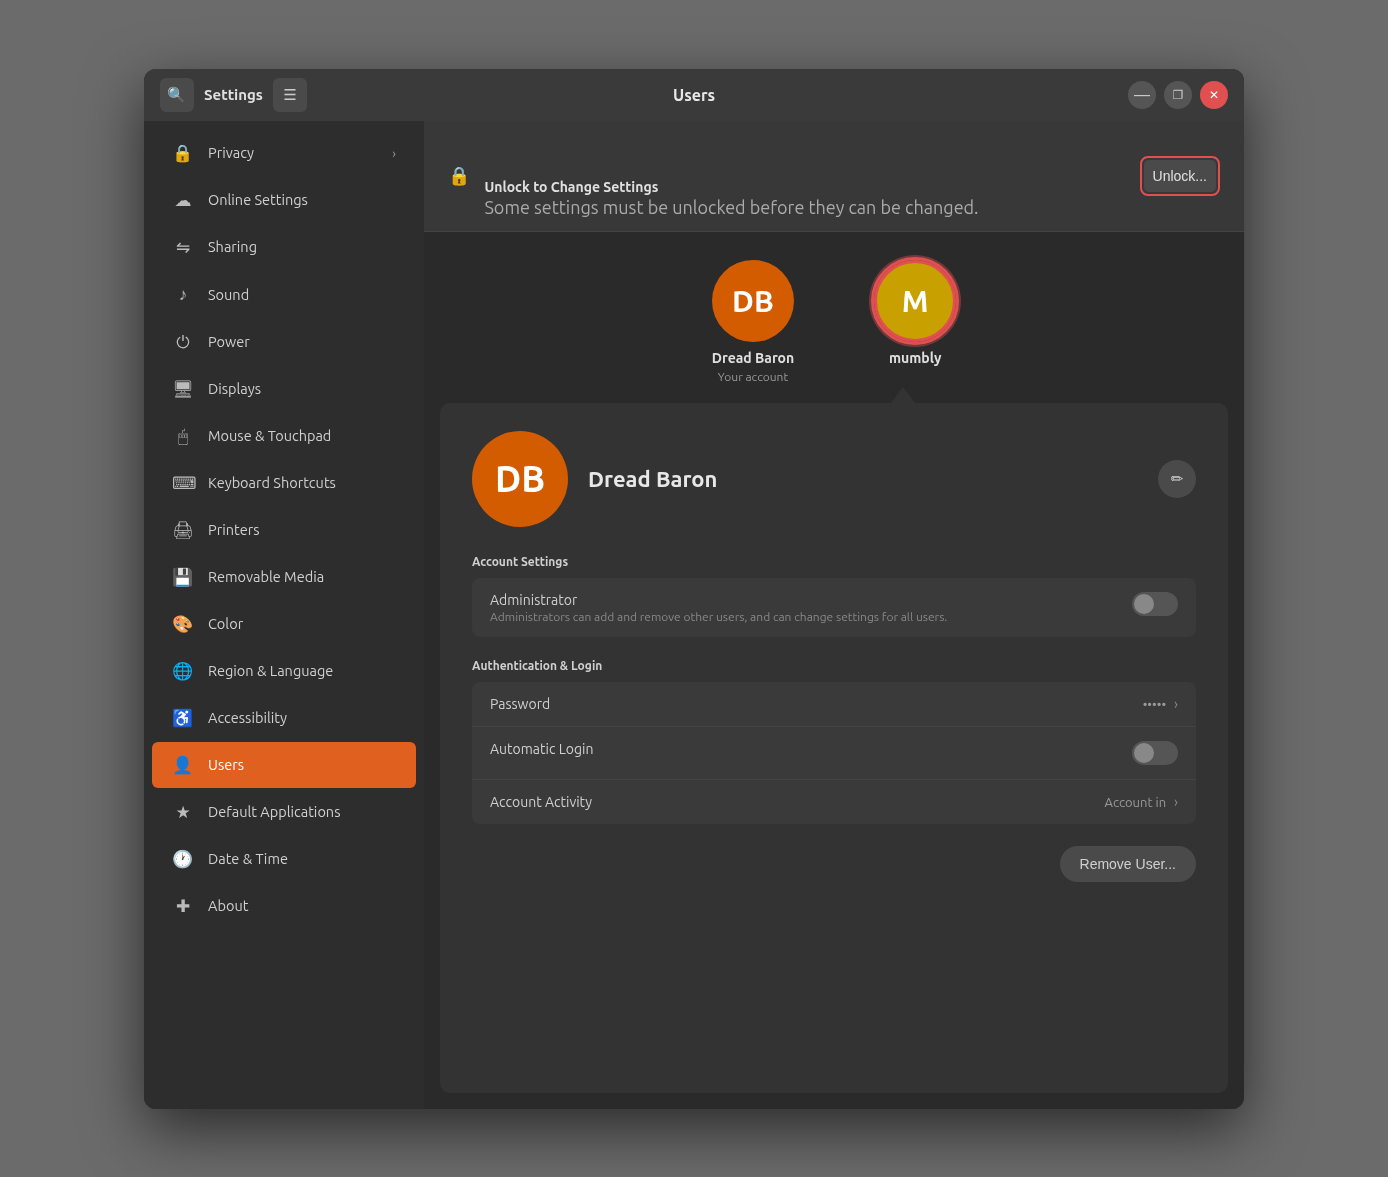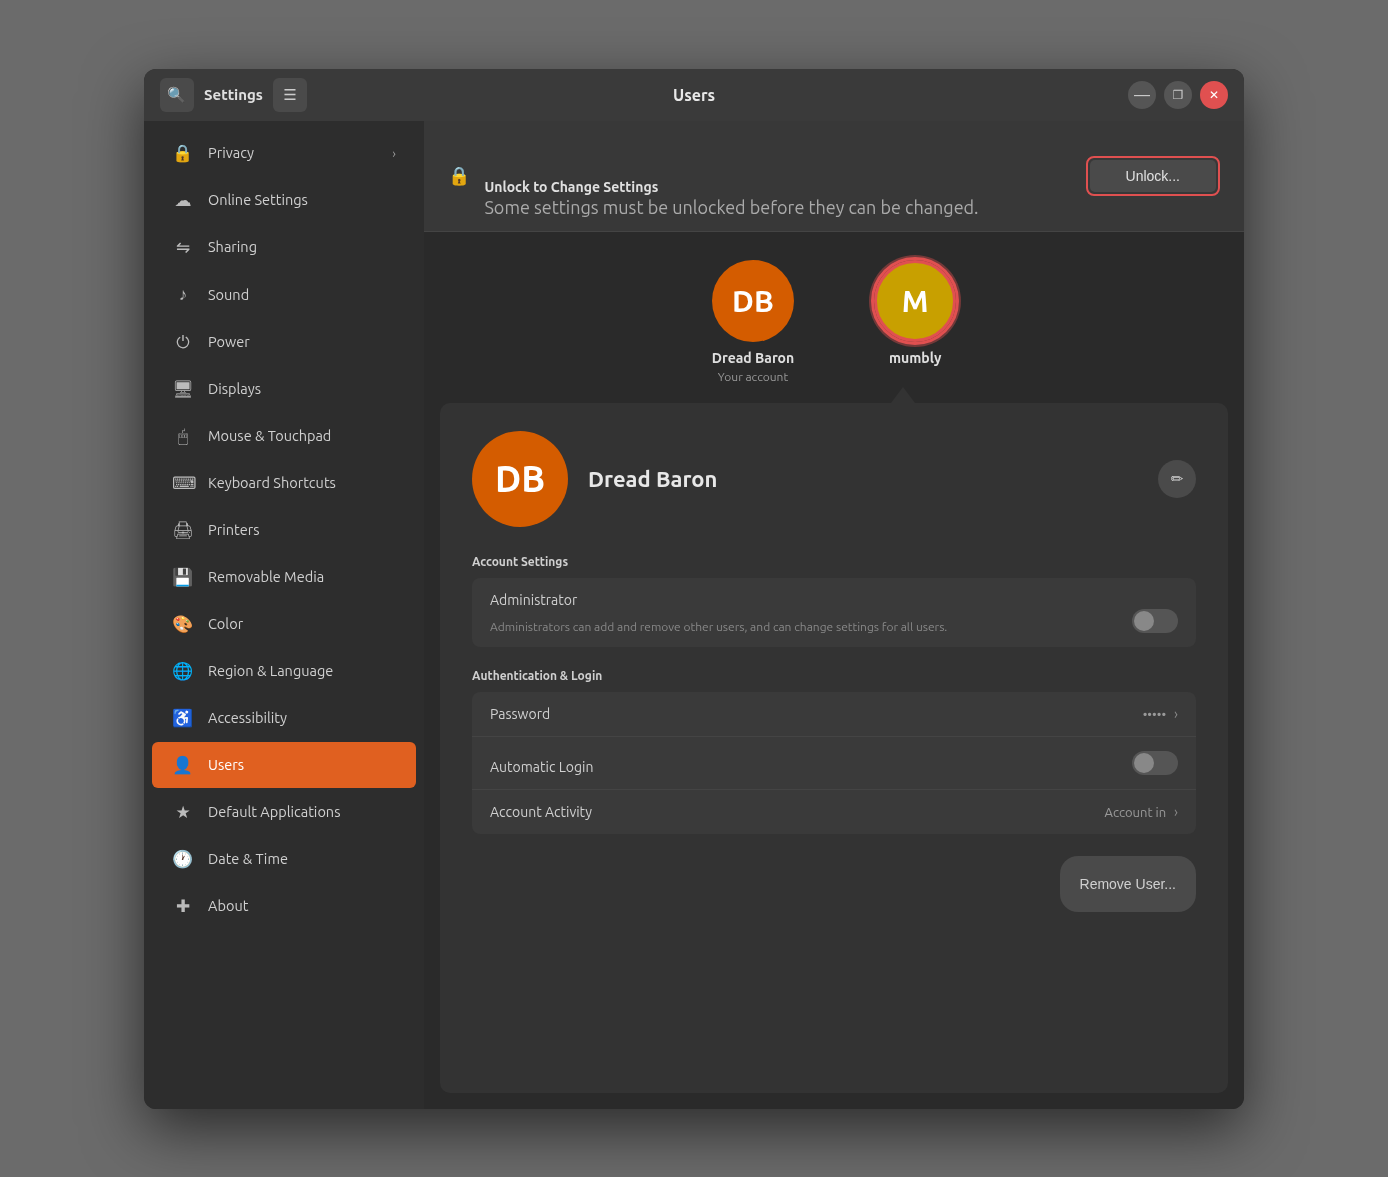--- a/index.html
+++ b/index.html
@@ -168,21 +168,21 @@
       border: 2px solid #e05050;
       border-radius: 8px;
       padding: 2px;
     }
     .unlock-btn {
       background: #4a4a4a;
       border: none;
       border-radius: 5px;
       color: #e0e0e0;
       font-size: 14px;
-      padding: 8px 36px;
+      padding: 8px 9px;
       cursor: pointer;
     }
     .users-header {
       display: flex;
       justify-content: center;
       gap: 80px;
       padding: 28px 40px 0;
       background: #2a2a2a;
     }
     .user-avatar-card {
@@ -265,33 +265,33 @@
       margin-bottom: 10px;
     }
     .settings-group {
       background: #3a3a3a;
       border-radius: 8px;
       margin-bottom: 22px;
       overflow: hidden;
     }
     .settings-row {
       display: flex;
-      align-items: flex-end;
+      align-items: flex-start;
       padding: 14px 18px;
       border-bottom: 1px solid #444;
     }
     .settings-row:last-child { border-bottom: none; }
     .settings-row-label {
       font-size: 14px;
       color: #d0d0d0;
     }
     .settings-row-sublabel {
       font-size: 12px;
       color: #888;
-      margin-top: 12px;
+      margin-top: 2px;
     }
     .settings-row-right {
       margin-left: auto;
       display: flex;
       align-items: center;
       gap: 8px;
       color: #999;
       font-size: 13px;
     }
     .toggle {
@@ -319,21 +319,21 @@
     .remove-btn-wrap {
       display: flex;
       justify-content: flex-end;
       margin-top: 10px;
     }
     .remove-btn {
       background: #4a4a4a;
       border: none;
       border-radius: 18px;
       color: #d0d0d0;
-      padding: 20px 20px;
+      padding: 10px 20px;
       font-size: 14px;
       cursor: pointer;
     }
     .arrow-indicator {
       width: 0;
       height: 0;
       border-left: 12px solid transparent;
       border-right: 12px solid transparent;
       border-bottom: 16px solid #333;
       margin: 0 auto;

